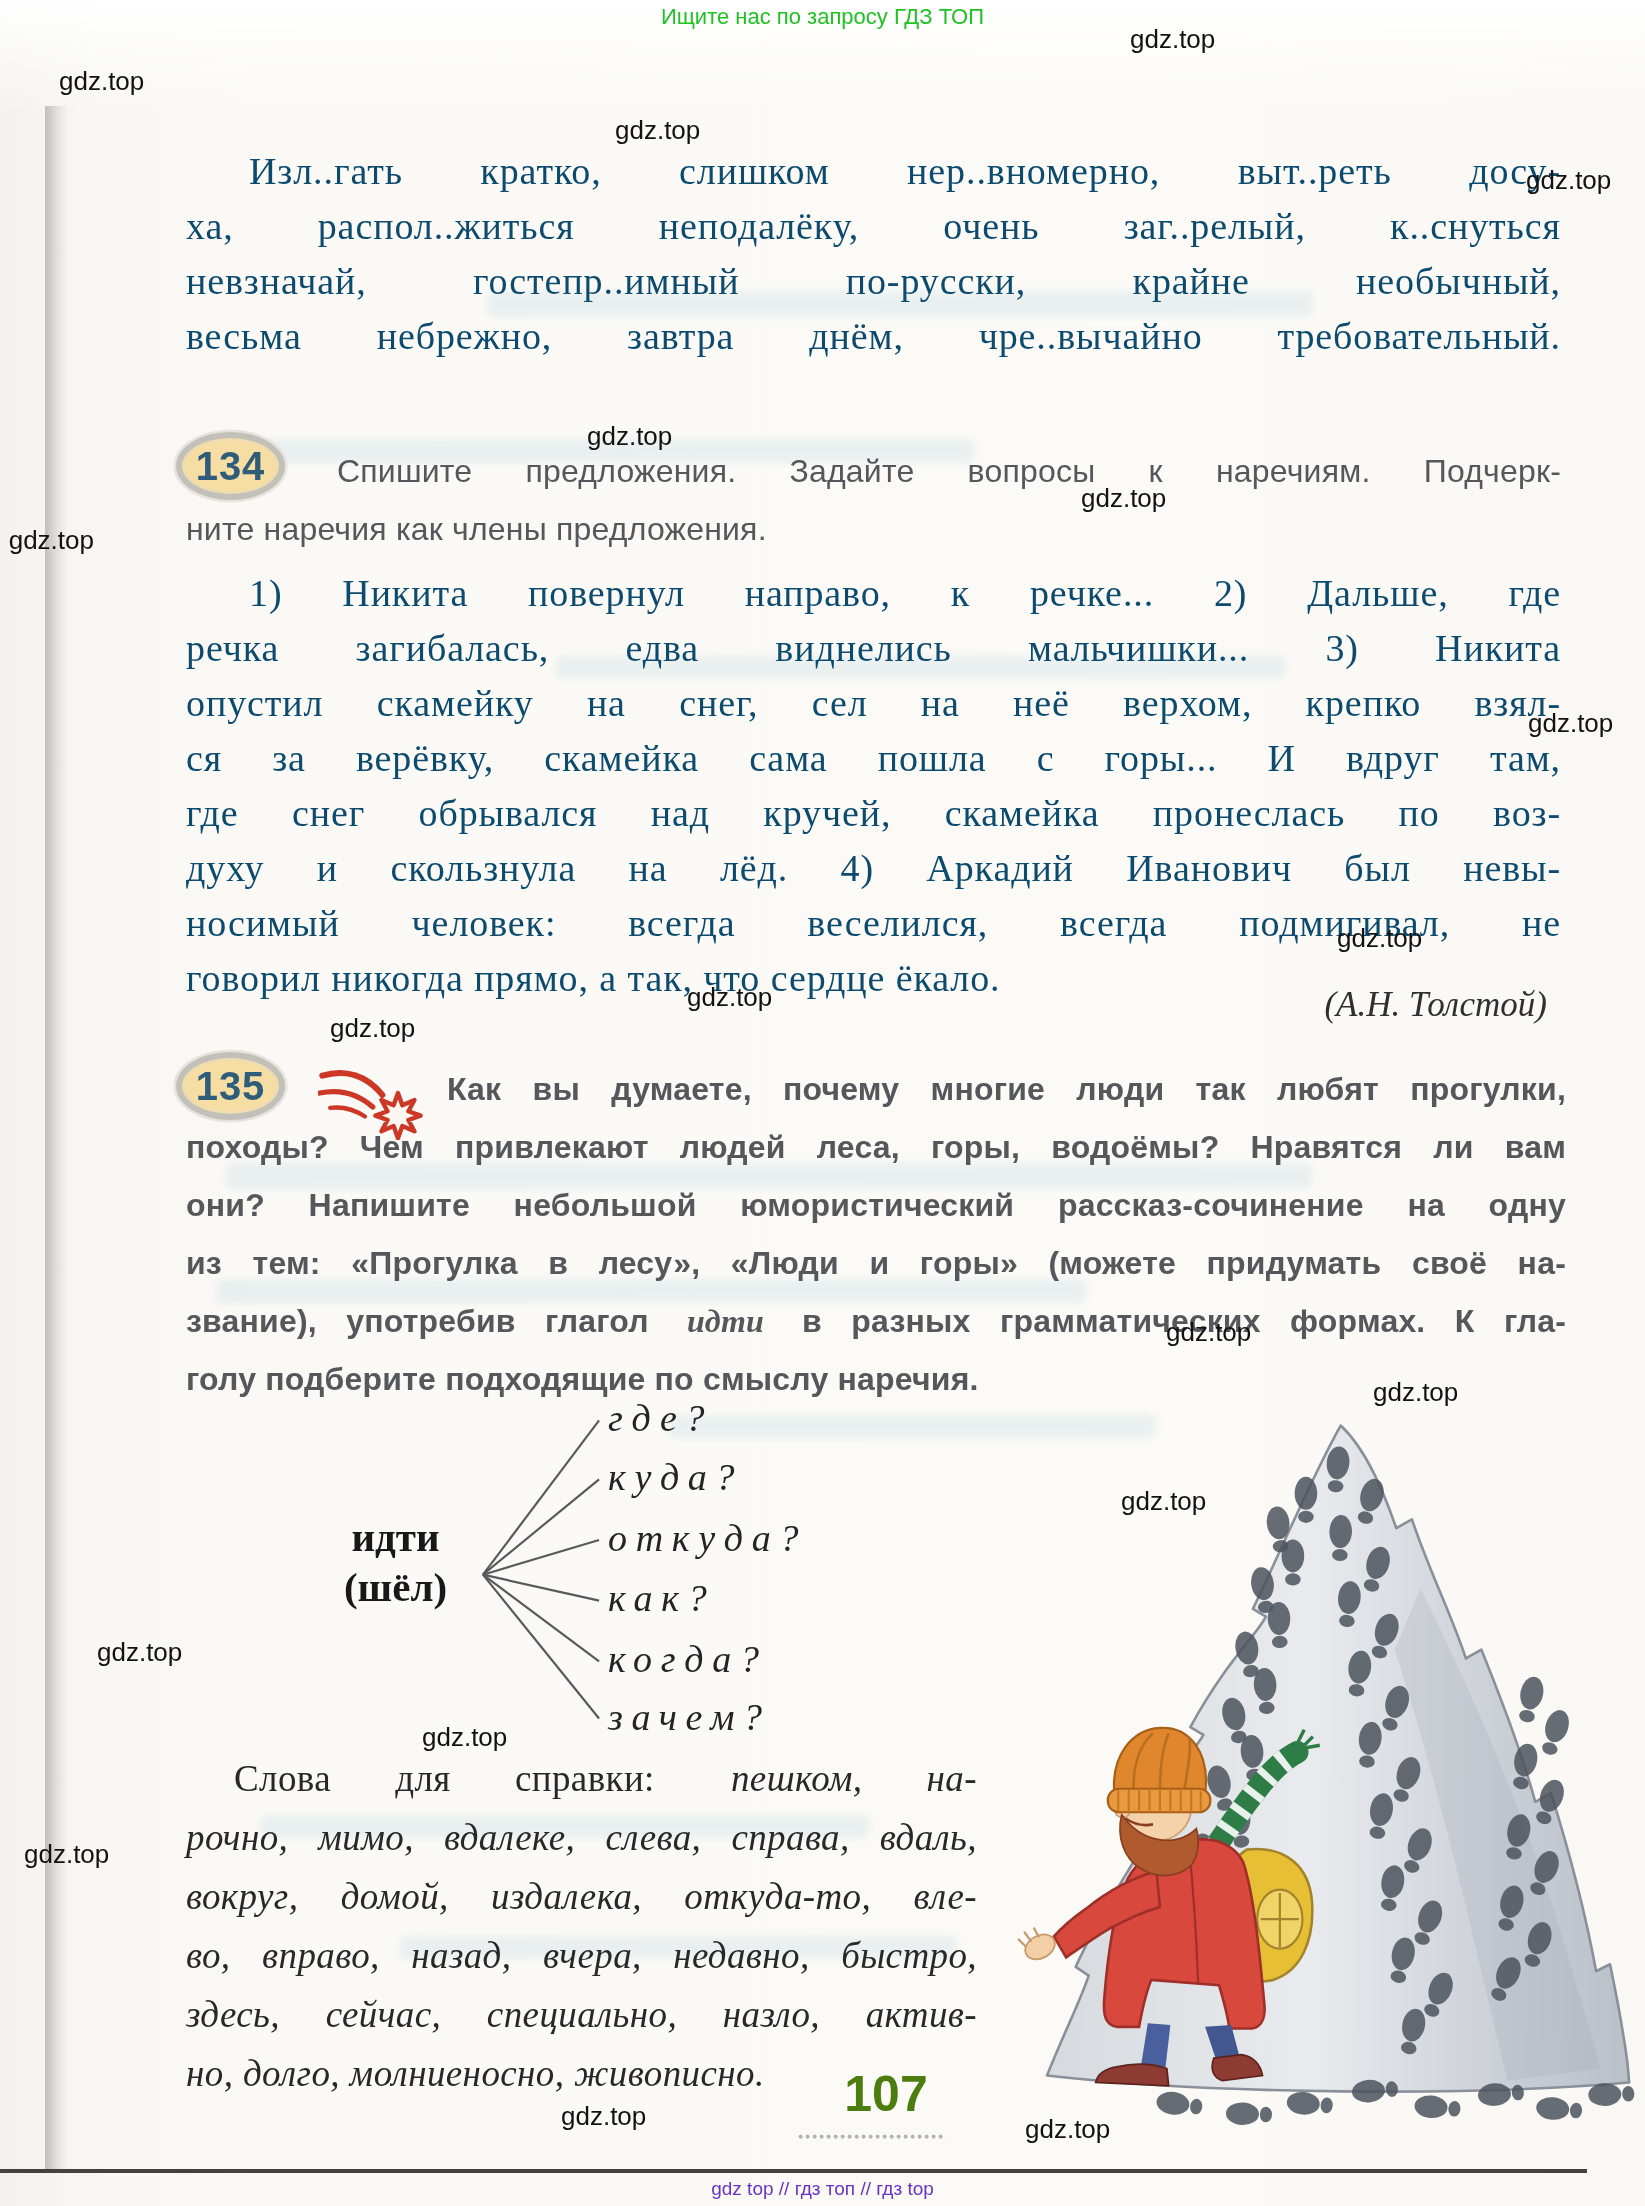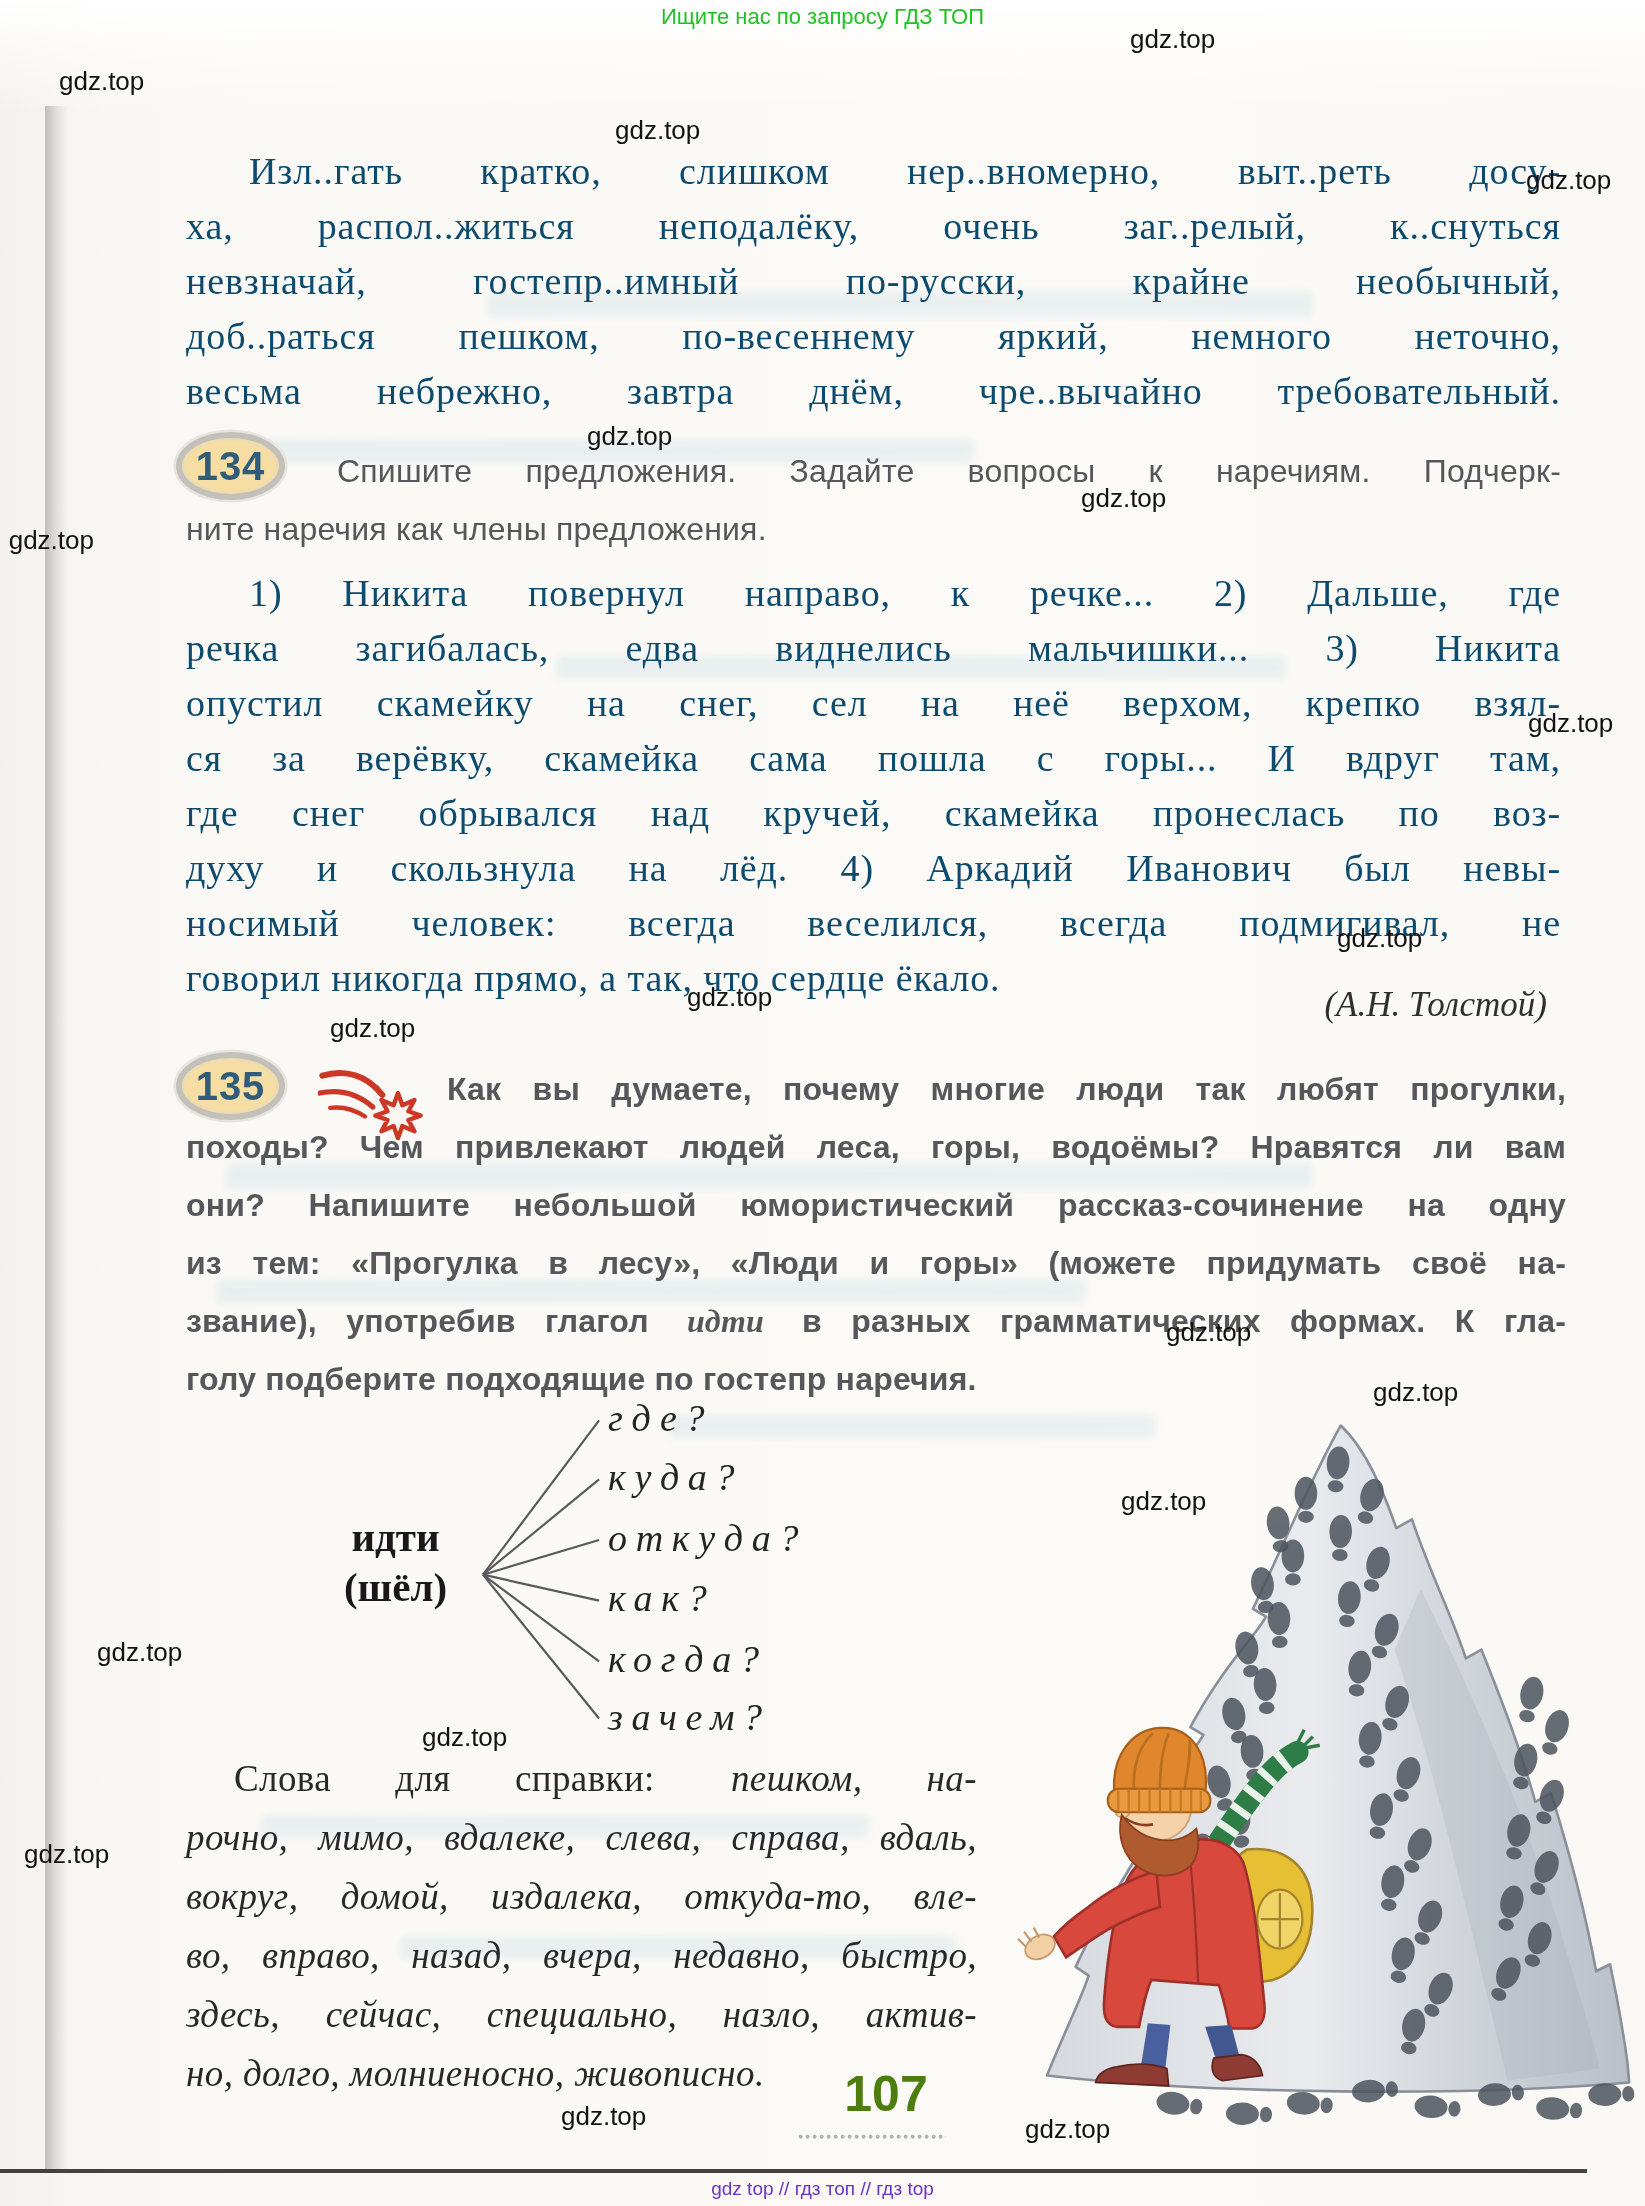--- a/index.html
+++ b/index.html
@@ -80,21 +80,20 @@
 <span class="wm" style="left:97px;top:1637px;">gdz.top</span>
 <span class="wm" style="left:422px;top:1722px;">gdz.top</span>
 <span class="wm" style="left:24px;top:1839px;">gdz.top</span>
 <span class="wm" style="left:561px;top:2101px;">gdz.top</span>
 <span class="wm" style="left:1025px;top:2114px;">gdz.top</span>
 
 <div class="abs z20" style="left:186px;top:144px;width:1375px;">
   <div class="serif-line just ind72">Изл..гать кратко, слишком нер..вномерно, выт..реть досу-</div>
   <div class="serif-line just">ха, распол..житься неподалёку, очень заг..релый, к..снуться</div>
   <div class="serif-line just">невзначай, гостепр..имный по-русски, крайне необычный,</div>
-  <div class="serif-line just">доб..раться пешком, по-весеннему яркий, немного неточно,</div>
   <div class="serif-line just">весьма небрежно, завтра днём, чре..вычайно требовательный.</div>
 </div>
 
 <div class="badge" style="left:176px;top:432px;">
   <span>134</span>
 </div>
 <div class="abs z20" style="left:186px;top:442px;width:1375px;">
   <div class="sans-line just ind174">Спишите предложения. Задайте вопросы к наречиям. Подчерк-</div>
   <div class="sans-line">ните наречия как члены предложения.</div>
 </div>
@@ -122,21 +121,21 @@
 <div class="abs z20" style="left:186px;top:1060px;width:1380px;font-weight:bold;">
   <div class="sans-line just ind300">Как вы думаете, почему многие люди так любят прогулки,</div>
   <div class="sans-line just">походы? Чем привлекают людей леса, горы, водоёмы? Нравятся ли вам</div>
   <div class="sans-line just">они? Напишите небольшой юмористический рассказ-сочинение на одну</div>
   <div class="sans-line just">из тем: «Прогулка в лесу», «Люди и горы» (можете придумать своё на-</div>
   <div class="sans-line just">
     <span>звание), употребив глагол</span>
     <span style="font-style:italic;font-family:'Liberation Serif',serif;margin:0 8.7px;">идти</span>
     <span>в разных грамматических формах. К гла-</span>
   </div>
-  <div class="sans-line">голу подберите подходящие по гостепр наречия.</div>
+  <div class="sans-line">голу подберите подходящие по смыслу наречия.</div>
 </div>
 
 <div class="abs verb-block">
   <div>идти</div>
   <div>(шёл)</div>
 </div>
 <svg class="abs z20" style="left:476px;top:1401px;" width="130" height="330" viewBox="0 0 150 380">
   <g stroke="#58595b" stroke-width="2.5">
     <line x1="8" y1="200" x2="142" y2="22"></line>
     <line x1="8" y1="200" x2="142" y2="90"></line>

